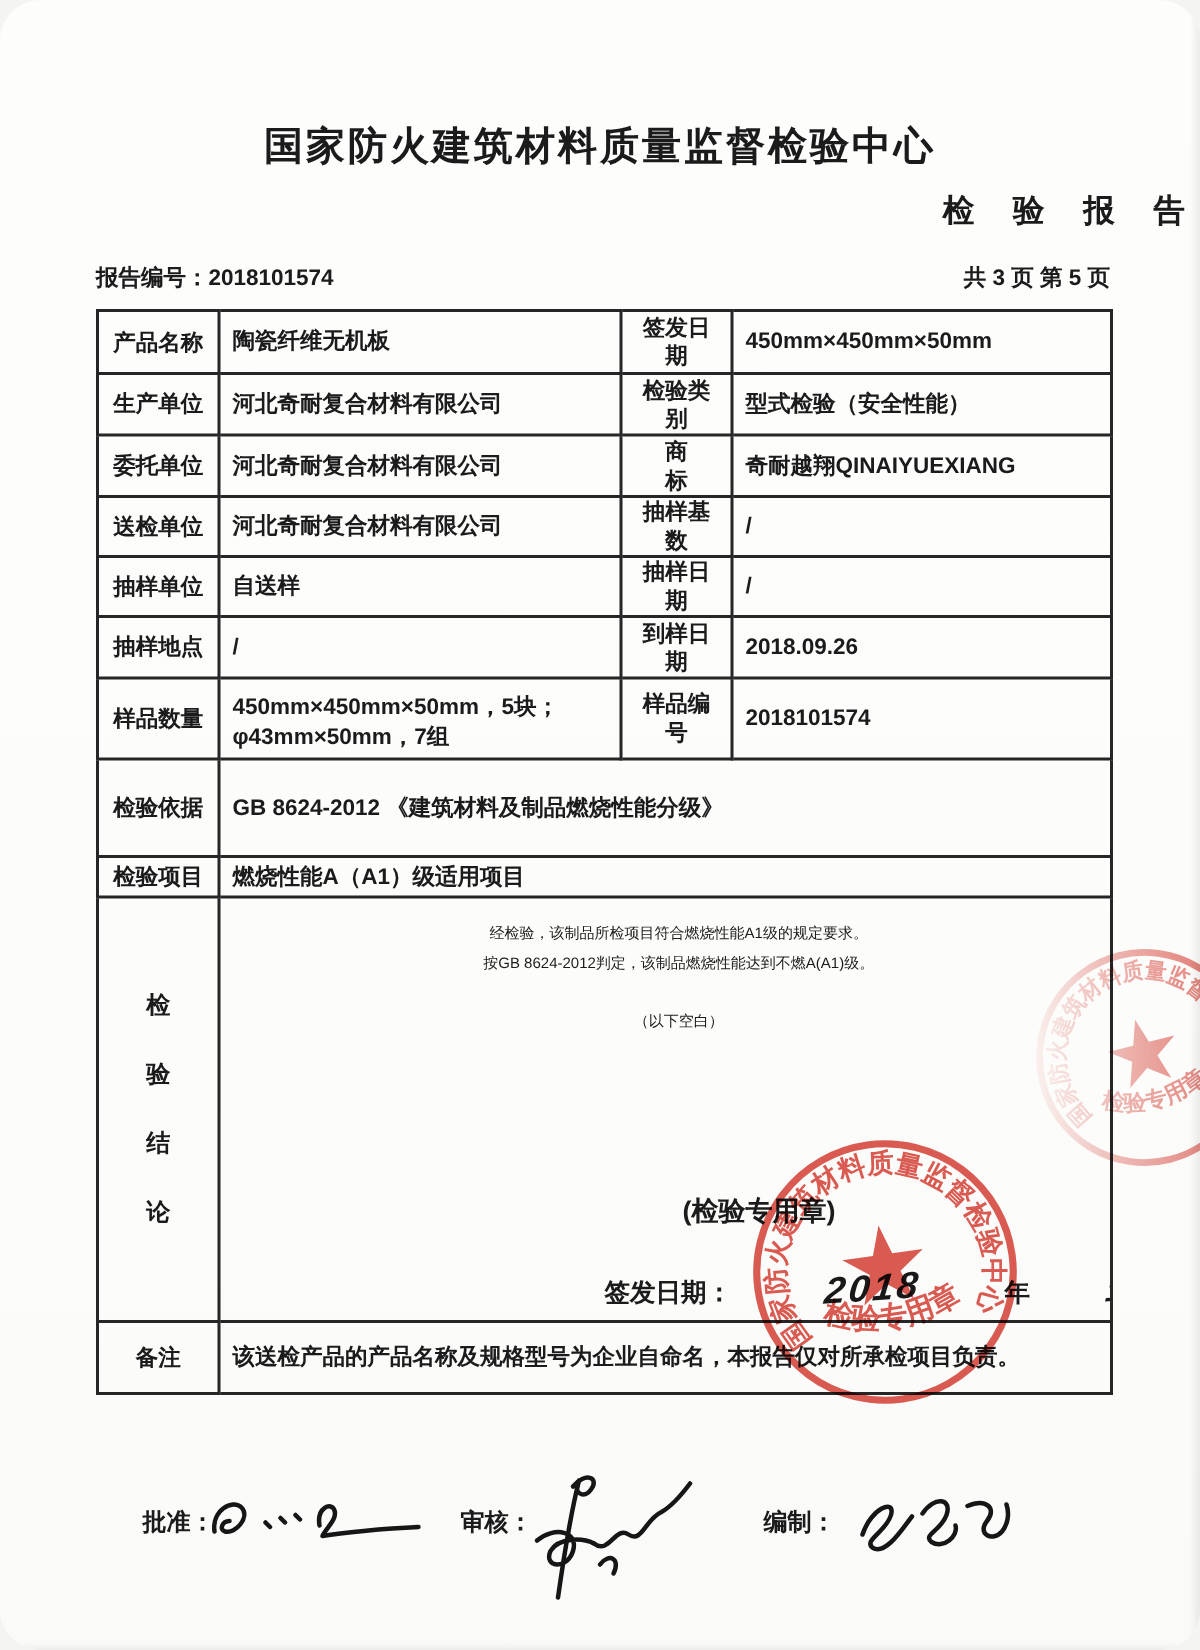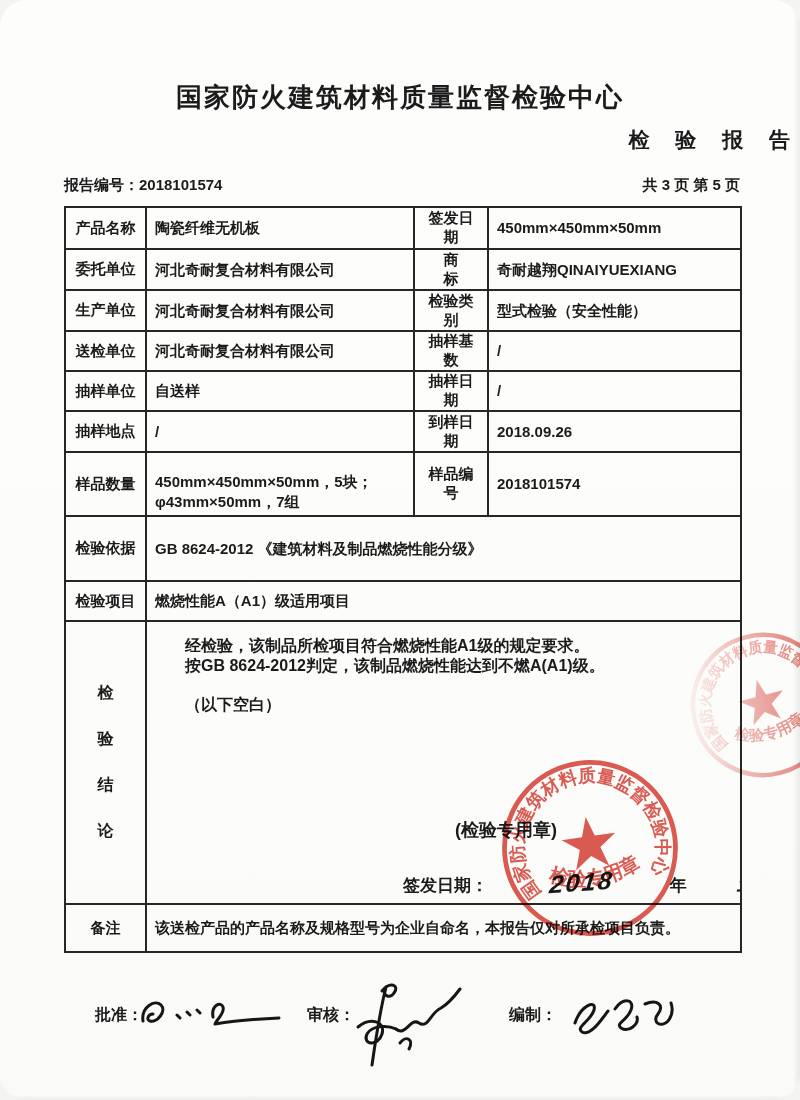--- a/index.html
+++ b/index.html
@@ -22,21 +22,21 @@
 
   table.report{position:absolute;top:206px;left:64px;width:676px;
       border-collapse:collapse;table-layout:fixed;}
   table.report td{border:2px solid #262626;font-size:15px;font-weight:bold;
       padding:0 8px;overflow:hidden;}
   td.lbl{text-align:center;padding:0 2px;}
   td.val{text-align:left;line-height:20px;}
   td.concl{position:relative;padding:0;vertical-align:top;}
   .vlabel{display:flex;flex-direction:column;align-items:center;justify-content:center;
       height:100%;gap:25px;font-size:16px;font-weight:bold;}
-  .concl-line{margin:0 12px 0 30px;font-size:16px;font-weight:bold;line-height:20px;}
+  .concl-line{margin:0 12px 0 30px;font-size:10px;font-weight:normal;line-height:20px;text-align:center;}
   .cl1{margin-top:14px;} .cl2{} .cl3{margin-top:19px;}
   .seal-note{position:absolute;left:308px;top:196px;font-size:18px;font-weight:bold;}
   .date-line{position:absolute;left:256px;top:246px;display:flex;align-items:baseline;
       font-size:17px;font-weight:bold;white-space:nowrap;gap:48px;}
   .hw{font-style:italic;display:inline-block;transform:skewX(-10deg) rotate(-4deg);
       font-weight:bold;color:#191919;}
   .hw-year{font-size:25px;margin:0 8px 0 14px;letter-spacing:2px;}
   .hw-month{font-size:20px;margin:0 2px;}
   .hw-day{font-size:20px;margin:0 2px 0 4px;}
 
@@ -79,30 +79,30 @@
         <col style="width:253px">
       </colgroup>
     <tbody>
         <tr style="height:42px">
       <td class="lbl">产品名称</td>
       <td class="val">陶瓷纤维无机板</td>
       <td class="lbl">签发日期</td>
       <td class="val">450mm×450mm×50mm</td>
     </tr>
     <tr style="height:41px">
+      <td class="lbl">生产单位</td>
+      <td class="val">河北奇耐复合材料有限公司</td>
+      <td class="lbl">检验类别</td>
+      <td class="val">型式检验（安全性能）</td>
+    </tr>
+    <tr style="height:41px">
       <td class="lbl">委托单位</td>
       <td class="val">河北奇耐复合材料有限公司</td>
       <td class="lbl">商　　标</td>
       <td class="val">奇耐越翔QINAIYUEXIANG</td>
-    </tr>
-    <tr style="height:41px">
-      <td class="lbl">生产单位</td>
-      <td class="val">河北奇耐复合材料有限公司</td>
-      <td class="lbl">检验类别</td>
-      <td class="val">型式检验（安全性能）</td>
     </tr>
     <tr style="height:40px">
       <td class="lbl">送检单位</td>
       <td class="val">河北奇耐复合材料有限公司</td>
       <td class="lbl">抽样基数</td>
       <td class="val">/</td>
     </tr>
     <tr style="height:40px">
       <td class="lbl">抽样单位</td>
       <td class="val">自送样</td>
@@ -110,29 +110,29 @@
       <td class="val">/</td>
     </tr>
     <tr style="height:41px">
       <td class="lbl">抽样地点</td>
       <td class="val">/</td>
       <td class="lbl">到样日期</td>
       <td class="val">2018.09.26</td>
     </tr>
     <tr style="height:47px">
       <td class="lbl">样品数量</td>
-      <td class="val" style="padding-top:19px;padding-bottom:3px">450mm×450mm×50mm，5块；φ43mm×50mm，7组</td>
+      <td class="val" style="padding-top:9px;padding-bottom:3px">450mm×450mm×50mm，5块；φ43mm×50mm，7组</td>
       <td class="lbl">样品编号</td>
       <td class="val">2018101574</td>
     </tr>
     <tr style="height:65px">
       <td class="lbl">检验依据</td>
       <td class="val" colspan="3">GB 8624-2012 《建筑材料及制品燃烧性能分级》</td>
     </tr>
-    <tr style="height:40px">
+    <tr style="height:27px">
       <td class="lbl">检验项目</td>
       <td class="val" colspan="3">燃烧性能A（A1）级适用项目</td>
     </tr>
     <tr style="height:283px">
       <td class="lbl">
         <div class="vlabel">
           <span>检</span>
           <span>验</span>
           <span>结</span>
           <span>论</span>

